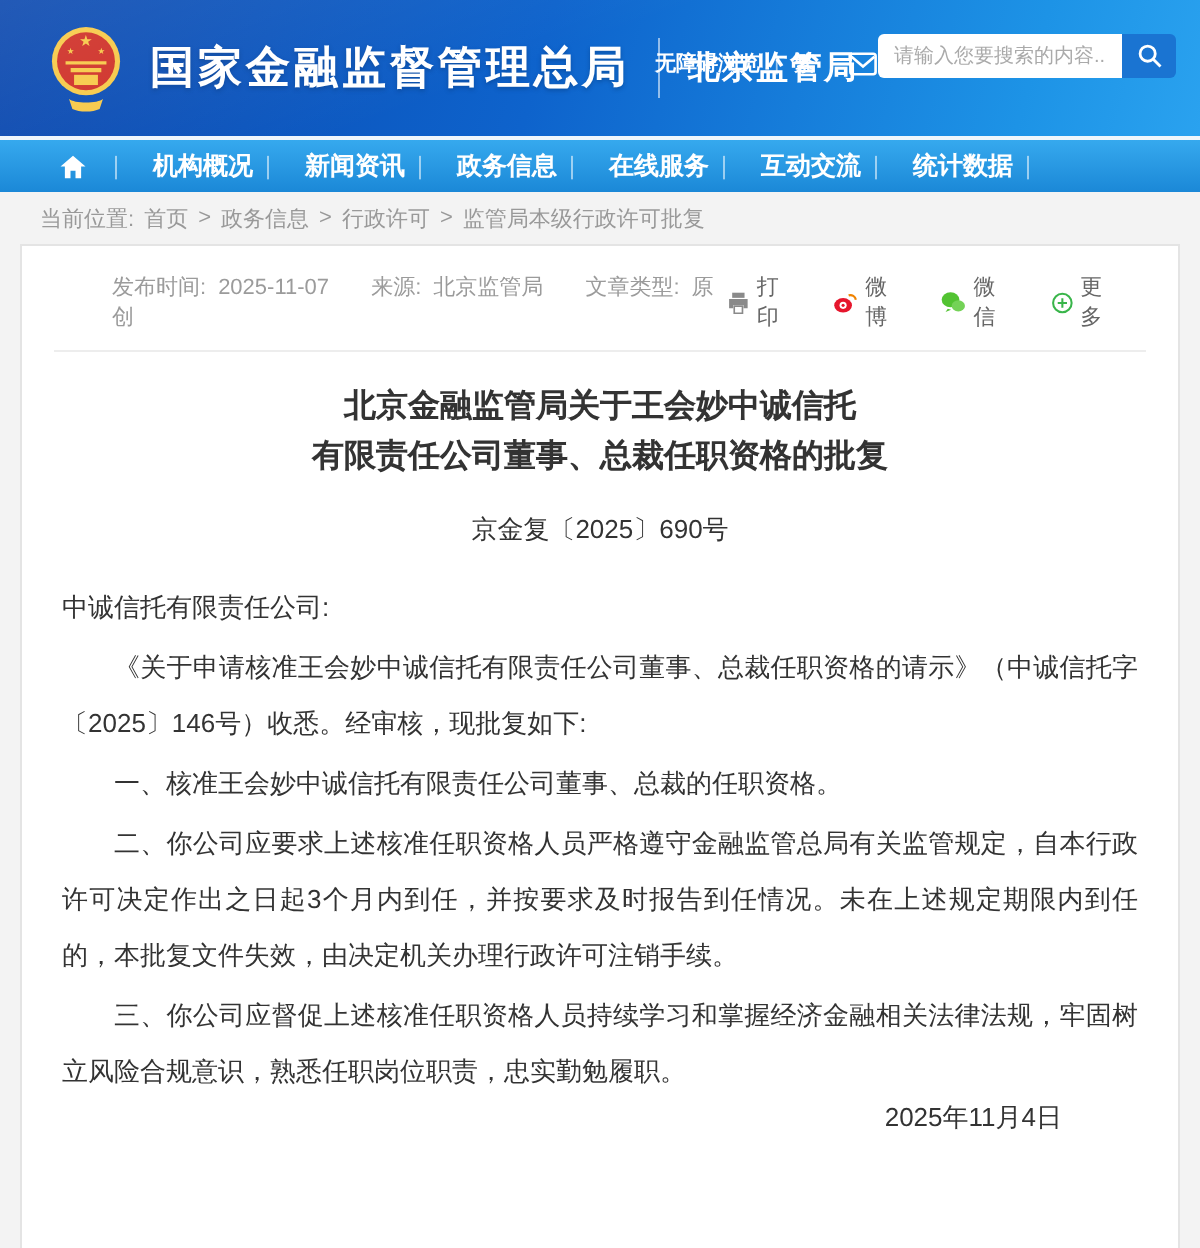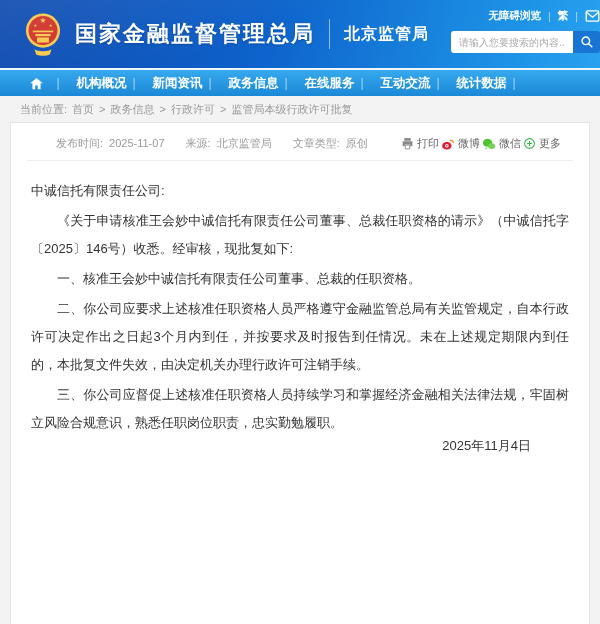--- a/index.html
+++ b/index.html
@@ -21,21 +21,21 @@
     background:linear-gradient(160deg,rgba(255,255,255,.10) 0%,rgba(255,255,255,0) 45%);
     pointer-events:none;
   }
   .emblem { width:42px; height:46px; margin-left:22px; flex:0 0 auto; }
   .site-title {
     color:#fff; font-size:22px; font-weight:bold; letter-spacing:2px;
     margin-left:11px; text-shadow:0 1px 2px rgba(0,40,90,.35); white-space:nowrap;
   }
   .header-vdivider { width:1px; height:30px; background:rgba(255,255,255,.55); margin:0 14px; }
   .branch-title { color:#fff; font-size:16px; font-weight:bold; letter-spacing:1px; white-space:nowrap; }
-  .header-right { position:absolute; right:0; top:9px; display:flex; flex-direction:column; align-items:flex-end; z-index:2; }
+  .header-right { position:absolute; right:12px; top:9px; display:flex; flex-direction:row; align-items:flex-end; z-index:2; }
   .top-links { display:flex; align-items:center; gap:7px; color:#fff; font-size:10.5px; font-weight:bold; }
   .top-links a { color:#fff; text-decoration:none; cursor:pointer; }
   .top-links .pipe { opacity:.6; font-weight:normal; }
   .mail-link { display:flex; align-items:center; cursor:pointer; }
   .search-box { display:flex; margin-top:8px; }
   .search-box input {
     width:122px; height:22px; border:none; outline:none;
     border-radius:3px 0 0 3px; padding:0 8px; font-size:10px; color:#555;
     font-family:"Liberation Sans","DejaVu Sans",sans-serif;
   }
@@ -62,21 +62,21 @@
   .panel {
     margin:0 10px; height:508px; background:#fff;
     border:1px solid #e4e4e4; overflow:hidden;
   }
   .meta-row {
     display:flex; justify-content:space-between; align-items:center;
     padding:13px 28px 9px 45px; font-size:11px; color:#9b9b9b;
   }
   .meta-left span { margin-right:6px; }
   .meta-left .gap { margin-right:18px; }
-  .actions { display:flex; align-items:center; gap:2px; color:#666; }
+  .actions { display:flex; align-items:center; gap:17px; color:#666; }
   .action { display:flex; align-items:center; gap:3px; cursor:pointer; }
   .meta-divider { border-bottom:1px solid #ededed; margin:0 16px; }
   .article-title { margin-top:15px; text-align:center; font-size:16px; font-weight:bold; color:#333; line-height:25px; }
   .doc-number { margin-top:15px; text-align:center; font-size:13px; color:#333; }
   .article-body { padding:16px 20px 0 20px; font-size:13px; color:#333; }
   .salutation { line-height:28px; }
   .para { text-indent:2em; line-height:28px; margin-top:2px; text-align:justify; }
   .article-date { text-align:right; padding-right:38px; font-size:13px; color:#333; }
 </style>
 </head>
@@ -194,20 +194,25 @@
         <svg viewBox="0 0 24 24" width="13" height="13">
           <circle cx="12" cy="12" r="9" fill="none" stroke="#39b54a" stroke-width="2"></circle>
           <path d="M12 7.5v9M7.5 12h9" stroke="#39b54a" stroke-width="2"></path>
         </svg>
         <span>更多</span>
       </span>
     </div>
   </div>
   <div class="meta-divider"></div>
 
+  <h2 class="article-title">
+    <span>北京金融监管局关于王会妙中诚信托</span><br>
+    <span>有限责任公司董事、总裁任职资格的批复</span>
+  </h2>
+  <div class="doc-number">京金复〔2025〕690号</div>
 
   <div class="article-body">
     <p class="salutation">中诚信托有限责任公司:</p>
     <p class="para">《关于申请核准王会妙中诚信托有限责任公司董事、总裁任职资格的请示》（中诚信托字〔2025〕146号）收悉。经审核，现批复如下:</p>
     <p class="para">一、核准王会妙中诚信托有限责任公司董事、总裁的任职资格。</p>
     <p class="para">二、你公司应要求上述核准任职资格人员严格遵守金融监管总局有关监管规定，自本行政许可决定作出之日起3个月内到任，并按要求及时报告到任情况。未在上述规定期限内到任的，本批复文件失效，由决定机关办理行政许可注销手续。</p>
     <p class="para">三、你公司应督促上述核准任职资格人员持续学习和掌握经济金融相关法律法规，牢固树立风险合规意识，熟悉任职岗位职责，忠实勤勉履职。</p>
     <div class="article-date">2025年11月4日</div>
   </div>
 </main>

